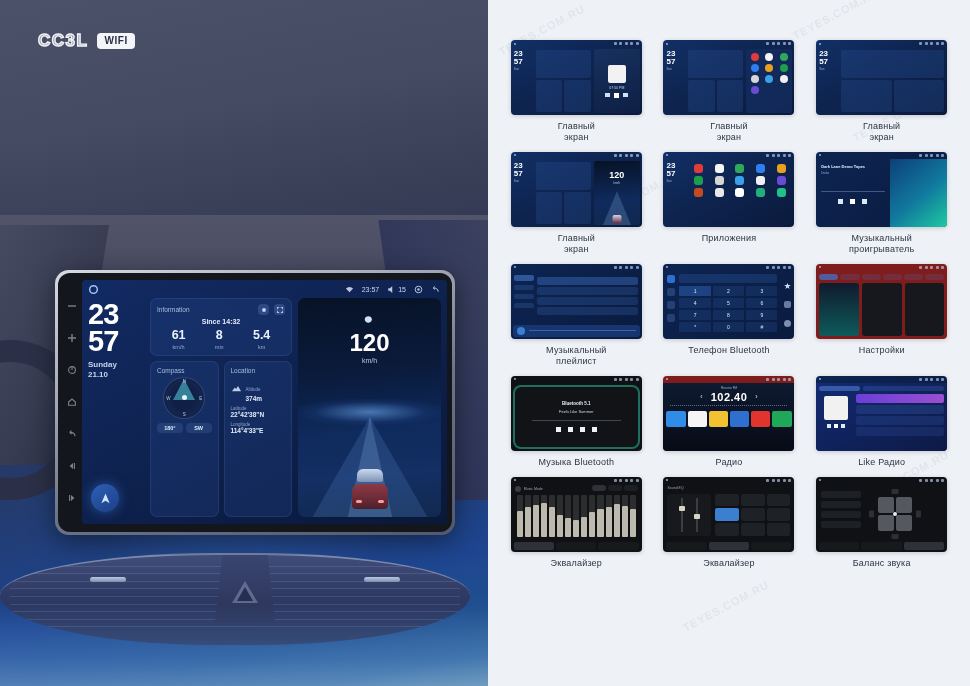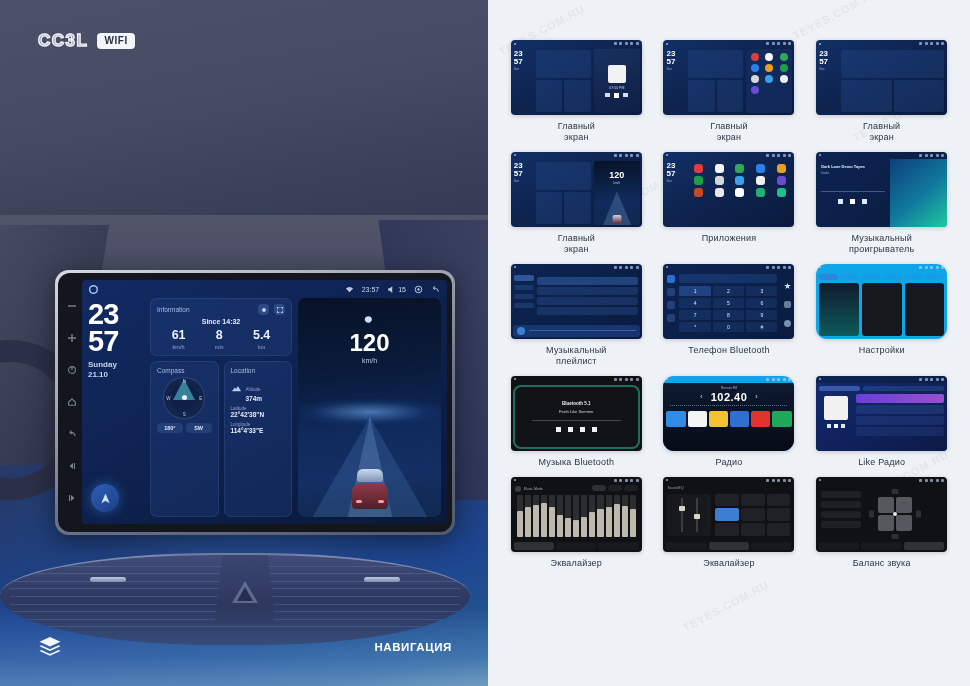--- a/index.html
+++ b/index.html
@@ -292,21 +292,21 @@
   .m-clock .t { font-size:8px; font-weight:bold; color:#fff; line-height:.95; }
   .m-clock .d { font-size:3px; color:#9db3d6; margin-top:2px; }
   .m-cards { flex:1; padding:3px; display:flex; flex-direction:column; gap:2px; }
   .m-card { background:rgba(40,80,150,.32); border-radius:2px; flex:1; }
   .m-right-pane { width:46px; margin:2px 2px 2px 0; border-radius:2px; }
 
   .m-apps { flex:1; display:grid; grid-template-columns:repeat(5,1fr); gap:3px; padding:5px 4px; align-content:start;}
   .m-app { width:9px;height:9px;border-radius:3px; margin:0 auto; }
 
   .m-dark { background:#101114; }
-  .m-dark2 { background:#0ea5e9;border-radius:11px; }
+  .m-dark2 { background:#7f1d1d; }
   .m-list { background:linear-gradient(140deg,#0d2452,#0a1b3e); }
 
   .eqbars { position:absolute; left:6px; right:6px; top:18px; height:42px; display:flex; gap:2px; align-items:flex-end; }
   .eqbar { flex:1; background:rgba(215,210,195,.85); border-radius:1px; }
   .eqtrack { position:absolute; left:6px; right:6px; top:18px; height:42px; display:flex; gap:2px; }
   .eqt { flex:1; background:rgba(120,120,120,.28); border-radius:1px; }
 
   .wm {
     position:absolute; color:rgba(120,135,160,.10); font-size:11px;
     font-weight:bold; transform:rotate(-28deg); white-space:nowrap;
@@ -554,30 +554,20 @@
         <div class="vent-knob l"></div>
         <div class="vent-knob r"></div>
         <div class="vent-center"></div>
         <div class="hazard"></div>
         <div class="hazard-in"></div>
       </div>
 
       <div class="console-glow" style="position:absolute;left:0;top:380px;width:488px;height:90px;"></div>
     </div>
 
-    <div class="footer">
-      <div class="stack-ico">
-        <svg viewBox="0 0 24 22">
-          <path d="M12 1 1.5 5.8 12 10.6 22.5 5.8z"></path>
-          <path d="M12 13.2 3.4 9.3 1.5 10.2 12 15 22.5 10.2l-1.9-.9z"></path>
-          <path d="M12 18 3.4 14.1l-1.9.9L12 19.8l10.5-4.8-1.9-.9z"></path>
-        </svg>
-      </div>
-      <div class="nav-label">НАВИГАЦИЯ</div>
-    </div>
   </div>
 
   <div class="right">
     <div class="wm" style="left:6px;  top:24px;">TEYES.COM.RU</div>
     <div class="wm" style="left:300px;top:8px;">TEYES.COM.RU</div>
     <div class="wm" style="left:360px;top:110px;">TEYES.COM.RU</div>
     <div class="wm" style="left:100px;top:190px;">TEYES.COM.RU</div>
     <div class="wm" style="left:330px;top:300px;">TEYES.COM.RU</div>
     <div class="wm" style="left:20px; top:400px;">TEYES.COM.RU</div>
     <div class="wm" style="left:190px;top:600px;">TEYES.COM.RU</div>

